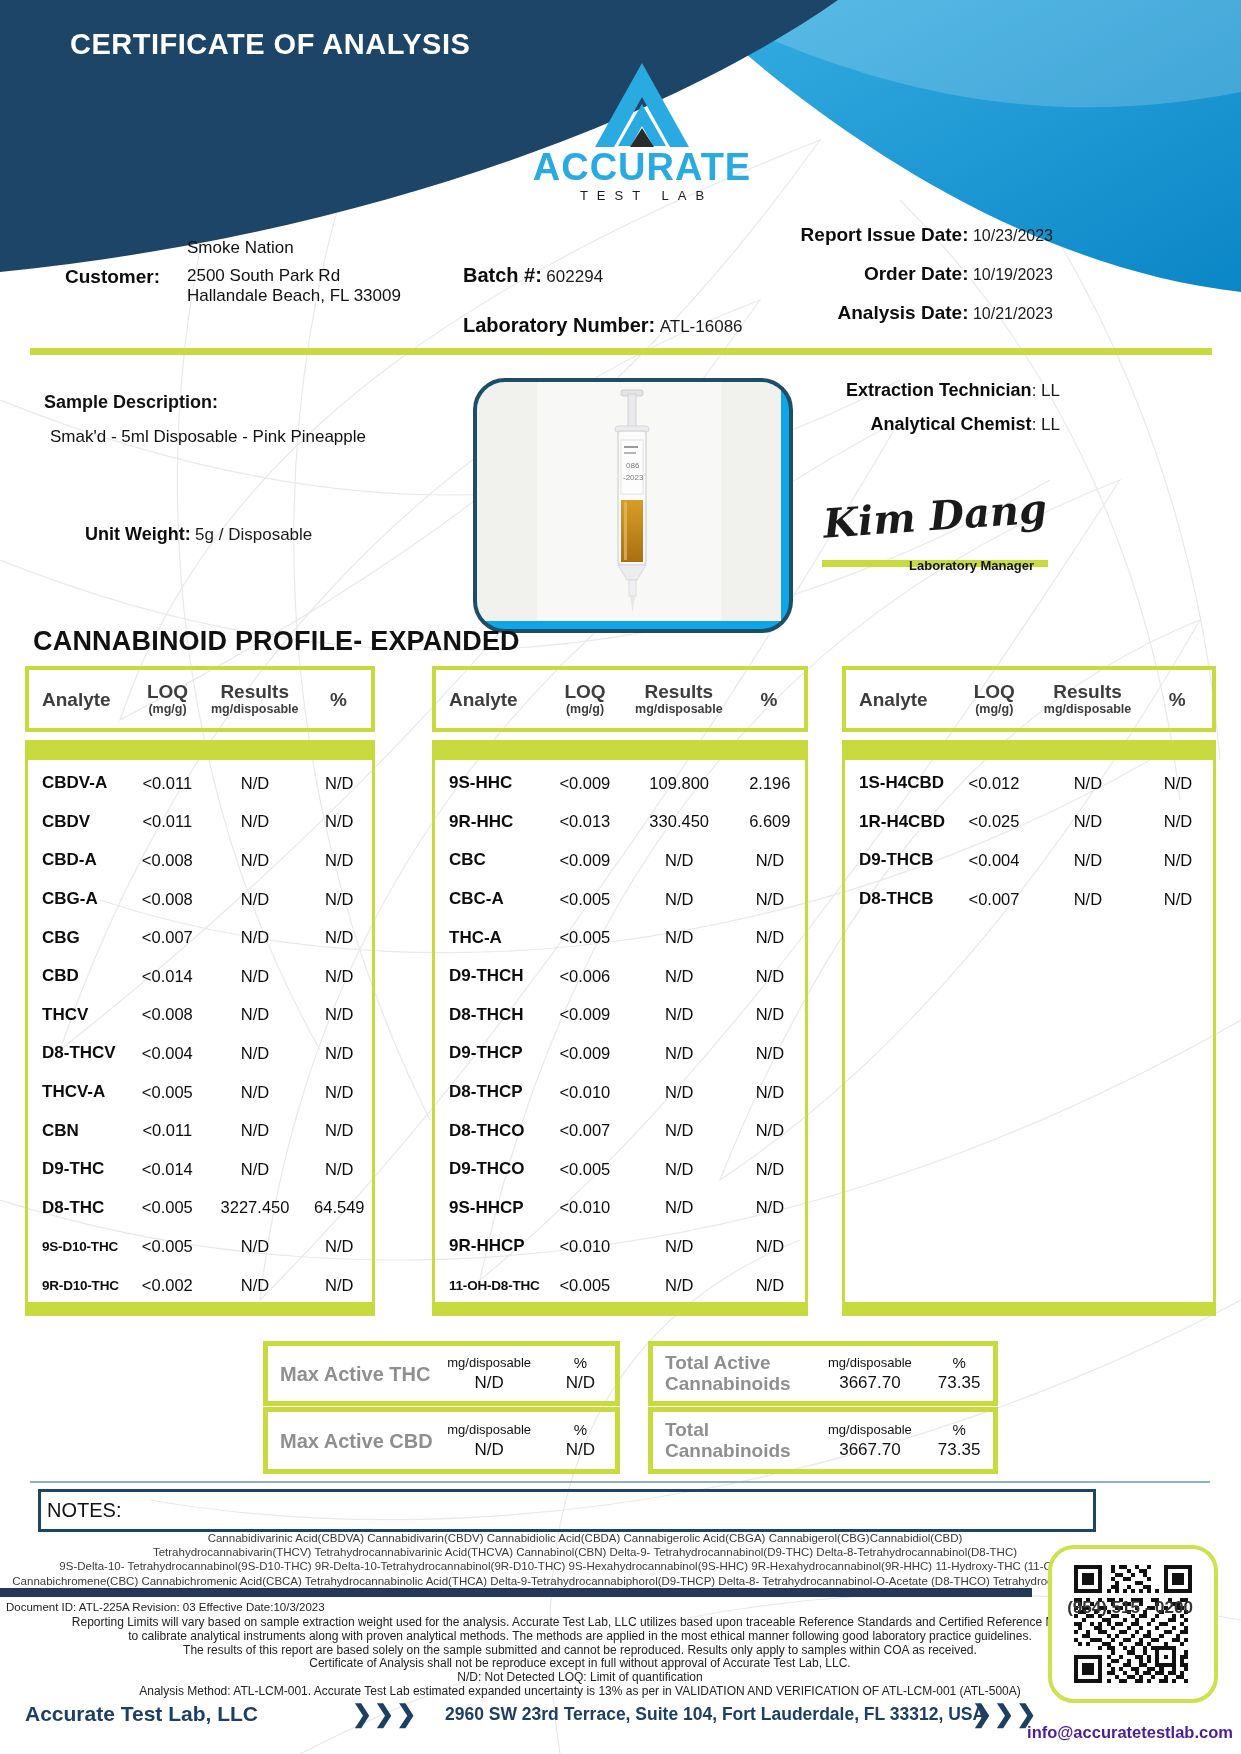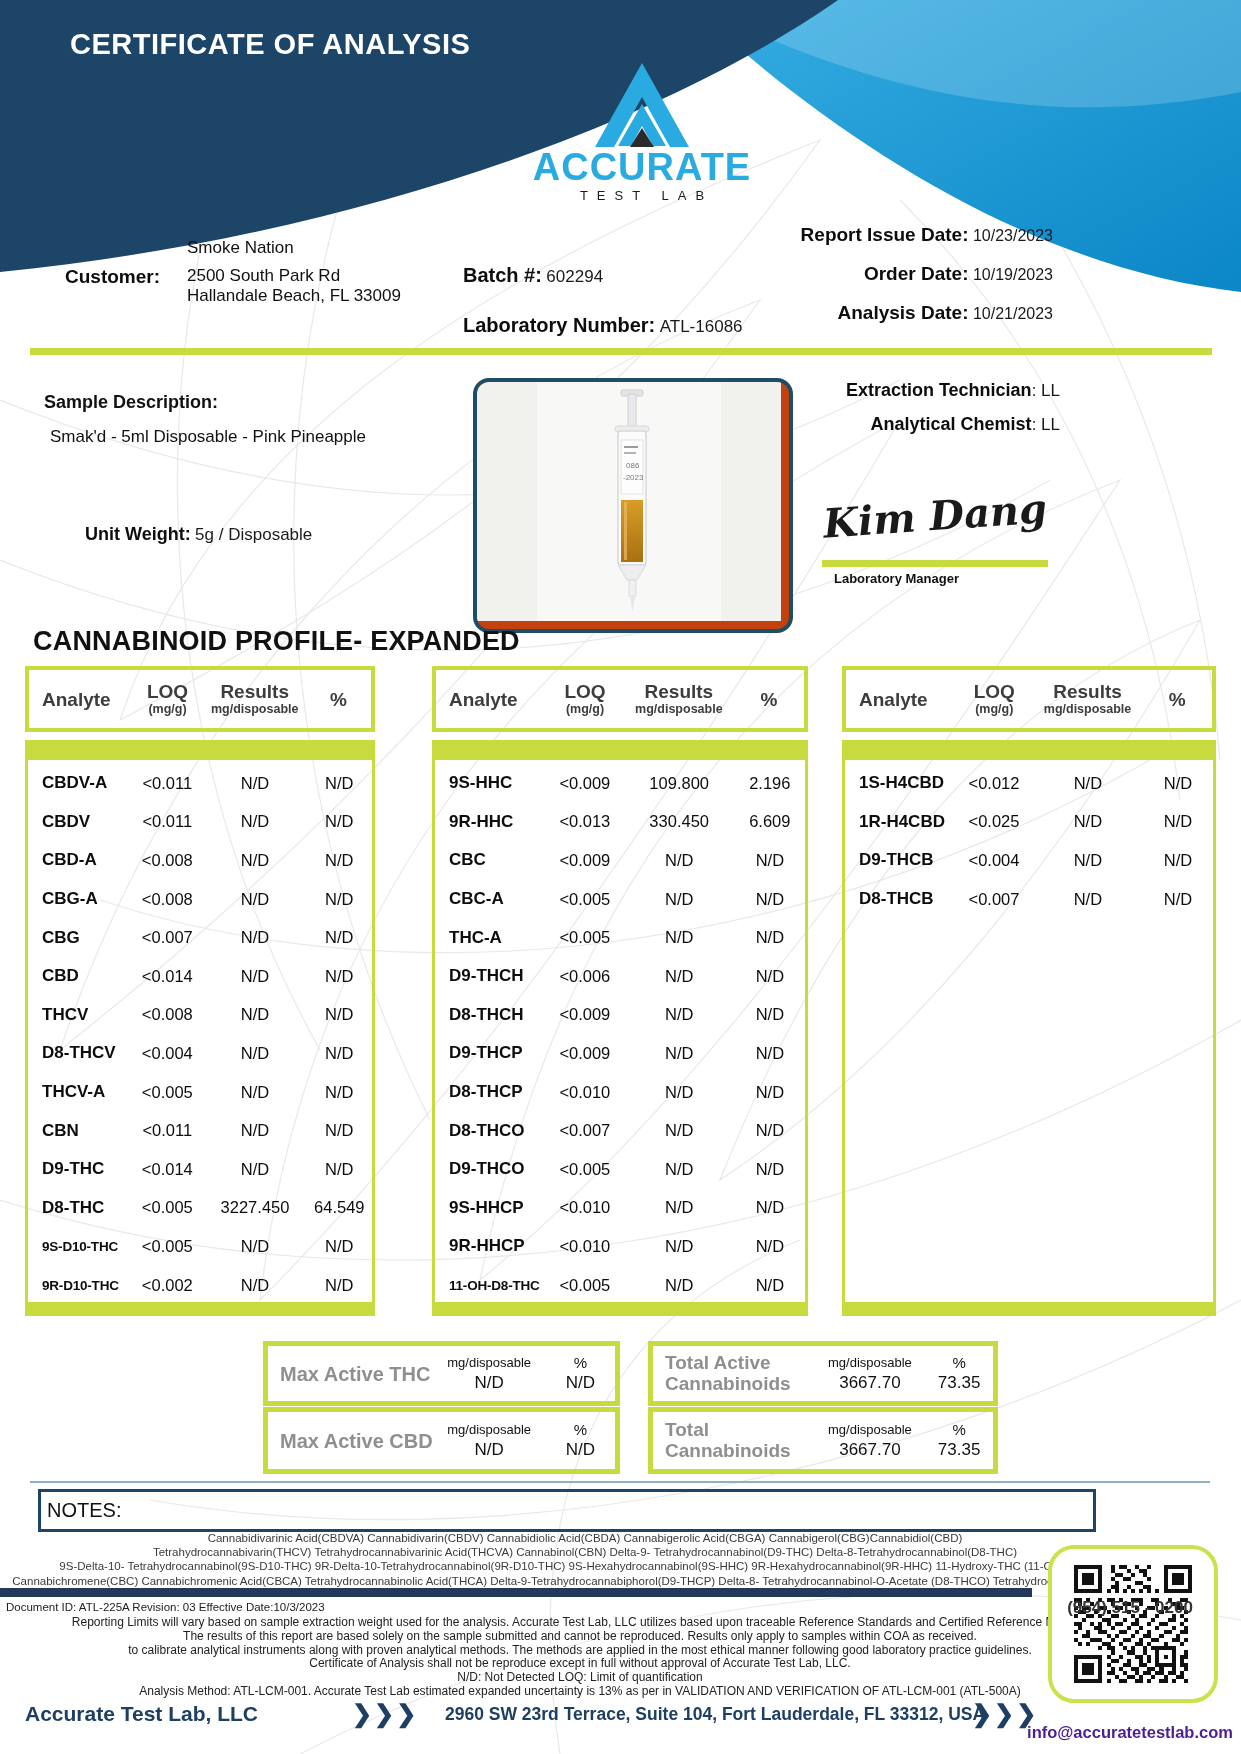--- a/index.html
+++ b/index.html
@@ -31,29 +31,29 @@
   .cust-label{left:30px;top:266px;}
   .cust-line{left:187px;font-size:17px;}
   .c1{top:238px;} .c2{top:266px;} .c3{top:286px;}
   .batch{left:428px;top:264px;} .labnum{left:428px;top:314px;}
   .divider{left:30px;top:348px;width:1182px;height:7px;background:#c7da3e;z-index:2;}
 
   
   .samp-label{left:44px;top:392px;font-size:18px;font-weight:bold;z-index:2;}
   .samp-desc{left:50px;top:427px;font-size:17px;z-index:2;}
   .unit{left:50px;top:524px;z-index:2;}
-  .photo{left:473px;top:378px;width:312px;height:247px;border:4px solid #1e4d66;border-radius:16px;
-         background:#c2410c;z-index:2;overflow:hidden;}
+  .photo{left:473px;top:378px;width:312px;height:247px;border:4px solid #1e4d66;border-radius:32px;
+         background:#0ea5e9;z-index:2;overflow:hidden;}
   .tech1{right:181px;top:380px;text-align:right;}
   .tech2{right:181px;top:414px;text-align:right;}
   .sig{left:810px;top:492px;width:250px;text-align:center;z-index:2;
        font-family:"DejaVu Serif",serif;font-style:italic;font-weight:600;font-size:40px;color:#1a1a1a;
        transform:rotate(-4deg);}
   .sig-line{left:822px;top:560px;width:226px;height:7px;background:#c7da3e;z-index:2;}
-  .sig-title{left:834px;top:571px;width:200px;text-align:left;font-size:13px;font-weight:bold;z-index:2;}
+  .sig-title{left:834px;top:558px;width:200px;text-align:right;font-size:13px;font-weight:bold;z-index:2;}
 
   
   .heading{left:33px;top:626px;font-size:27px;font-weight:bold;letter-spacing:.2px;z-index:2;}
   .table{z-index:2;}
   .t1{left:25px;width:350px;} .t2{left:432px;width:376px;} .t3{left:842px;width:374px;}
   .thead{position:absolute;top:666px;height:58px;left:0;right:0;border:4px solid #c7da3e;
          display:grid;grid-template-columns:30% 21% 30% 19%;align-items:center;}
   .thead .h{text-align:center;color:#3d3d3d;font-weight:bold;font-size:19px;line-height:1;}
   .thead .a{text-align:left;padding-left:13px;}
   .thead i{display:block;font-style:normal;font-size:12.5px;font-weight:bold;margin-top:2px;}
@@ -530,22 +530,22 @@
   <div>Cannabidivarinic Acid(CBDVA)  Cannabidivarin(CBDV)  Cannabidiolic Acid(CBDA)  Cannabigerolic Acid(CBGA)  Cannabigerol(CBG)Cannabidiol(CBD)</div>
       <div>Tetrahydrocannabivarin(THCV)  Tetrahydrocannabivarinic Acid(THCVA)  Cannabinol(CBN)  Delta-9- Tetrahydrocannabinol(D9-THC)  Delta-8-Tetrahydrocannabinol(D8-THC)</div>
       <div>9S-Delta-10- Tetrahydrocannabinol(9S-D10-THC)  9R-Delta-10-Tetrahydrocannabinol(9R-D10-THC)  9S-Hexahydrocannabinol(9S-HHC)  9R-Hexahydrocannabinol(9R-HHC)  11-Hydroxy-THC (11-OH-D8-THC)</div>
       <div>Cannabichromene(CBC)  Cannabichromenic Acid(CBCA)  Tetrahydrocannabinolic Acid(THCA)  Delta-9-Tetrahydrocannabiphorol(D9-THCP) Delta-8- Tetrahydrocannabinol-O-Acetate (D8-THCO) Tetrahydrocannabihexol (THCH)</div>
     </div>
   <div class="abs navybar"></div>
   <div class="abs docid">Document ID: ATL-225A   Revision: 03     Effective Date:10/3/2023</div>
   <div class="abs disclaimer">
 
   <div>Reporting Limits will vary based on sample extraction weight used for the analysis. Accurate Test Lab, LLC utilizes based upon traceable Reference Standards and Certified Reference Material</div>
+      <div>to calibrate analytical instruments along with proven analytical methods. The methods are applied in the most ethical manner following good laboratory practice guidelines.</div>
       <div>The results of this report are based solely on the sample submitted and cannot be reproduced. Results only apply to samples within COA as received.</div>
-      <div>to calibrate analytical instruments along with proven analytical methods. The methods are applied in the most ethical manner following good laboratory practice guidelines.</div>
       <div>Certificate of Analysis shall not be reproduce except in full without approval of Accurate Test Lab, LLC.</div>
       <div>N/D: Not Detected   LOQ: Limit of quantification</div>
       <div>Analysis Method: ATL-LCM-001.    Accurate Test Lab estimated expanded uncertainty is 13% as per in VALIDATION AND VERIFICATION OF ATL-LCM-001 (ATL-500A)</div>
     </div>
 
   <div class="abs qr-frame">
     <svg width="118" height="118" viewBox="0 0 29 29" shape-rendering="crispEdges">
       <rect width="29" height="29" fill="#fff"></rect>
       <path fill="#111" d="M0,0h7v7h-7z M22,0h7v7h-7z M0,22h7v7h-7z"></path>
       <path fill="#fff" d="M1,1h5v5h-5z M23,1h5v5h-5z M1,23h5v5h-5z"></path>

